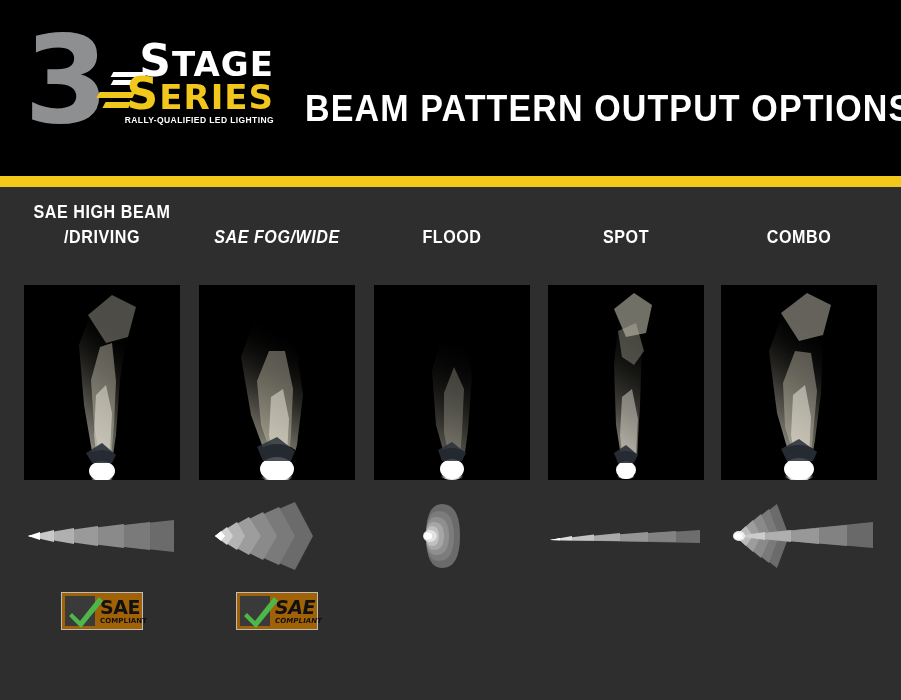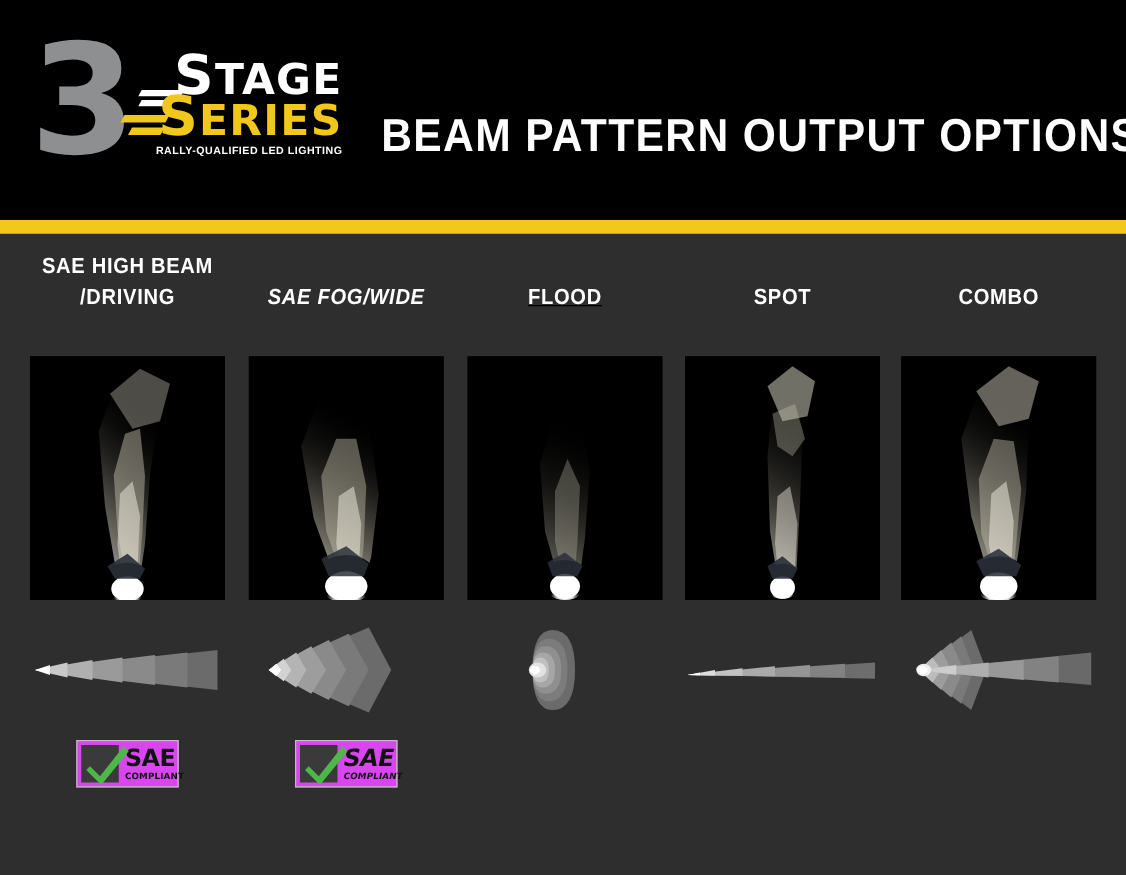--- a/index.html
+++ b/index.html
@@ -121,21 +121,21 @@
     width:156px; height:80px;
   }
   .beam svg{ display:block; }
 
   .badge-wrap{
     position:absolute; top:392px; left:0; width:156px;
     display:flex; justify-content:center;
   }
   .sae-badge{
     width:82px; height:38px;
-    background:#d946ef;
+    background:#a16207;
     border:1px solid #bdbdbd;
     display:flex; align-items:center;
     padding:13px 3px;
     position:relative;
   }
   .sae-box{
     width:30px; height:30px;
     background:#3a3a3a;
     flex:0 0 auto;
   }
@@ -291,21 +291,21 @@
           <path d="M4 18 L12 26 L31 2 L35 6 L13 33 L1 21 Z" fill="#4db848"></path>
         </svg>
         <div class="sae-text">
           <div class="sae-main">SAE</div>
           <div class="sae-sub">COMPLIANT</div>
         </div>
       </div>
     </div>
   </div>
 
-  <div class="col" style="left:374px;text-decoration:underline;">
+  <div class="col" style="left:374px;">
     <div class="col-head" style="padding-top:25px;">FLOOD</div>
 
     <div class="photo">
       <svg width="156" height="195" viewBox="0 0 156 195">
         <defs>
           <radialGradient id="hot3" cx="50%" cy="92%" r="30%">
             <stop offset="0%" stop-color="#ffffff"></stop>
               <stop offset="55%" stop-color="#cdd2d8"></stop>
               <stop offset="100%" stop-color="#000000"></stop>
           </radialGradient>

